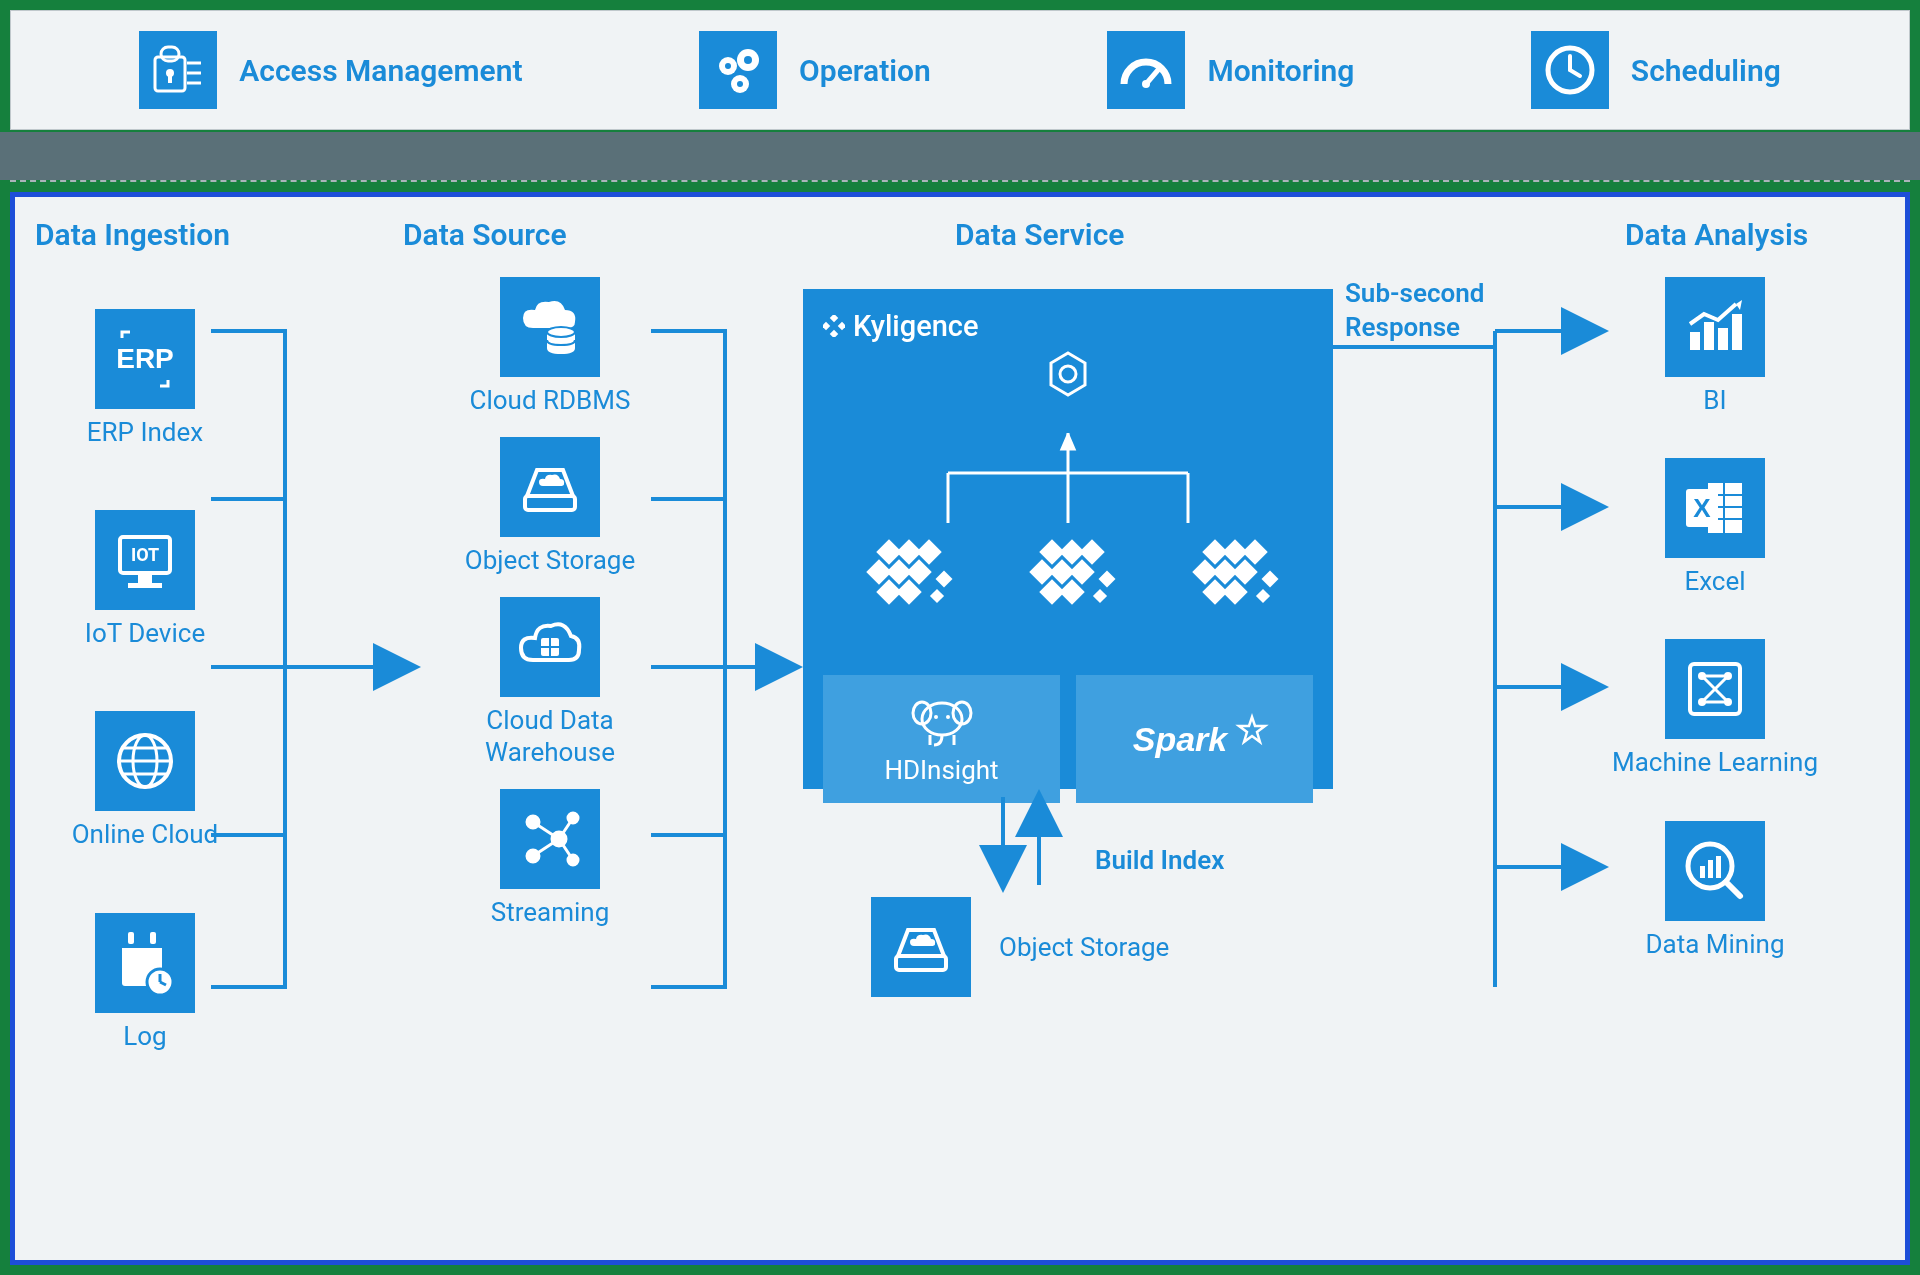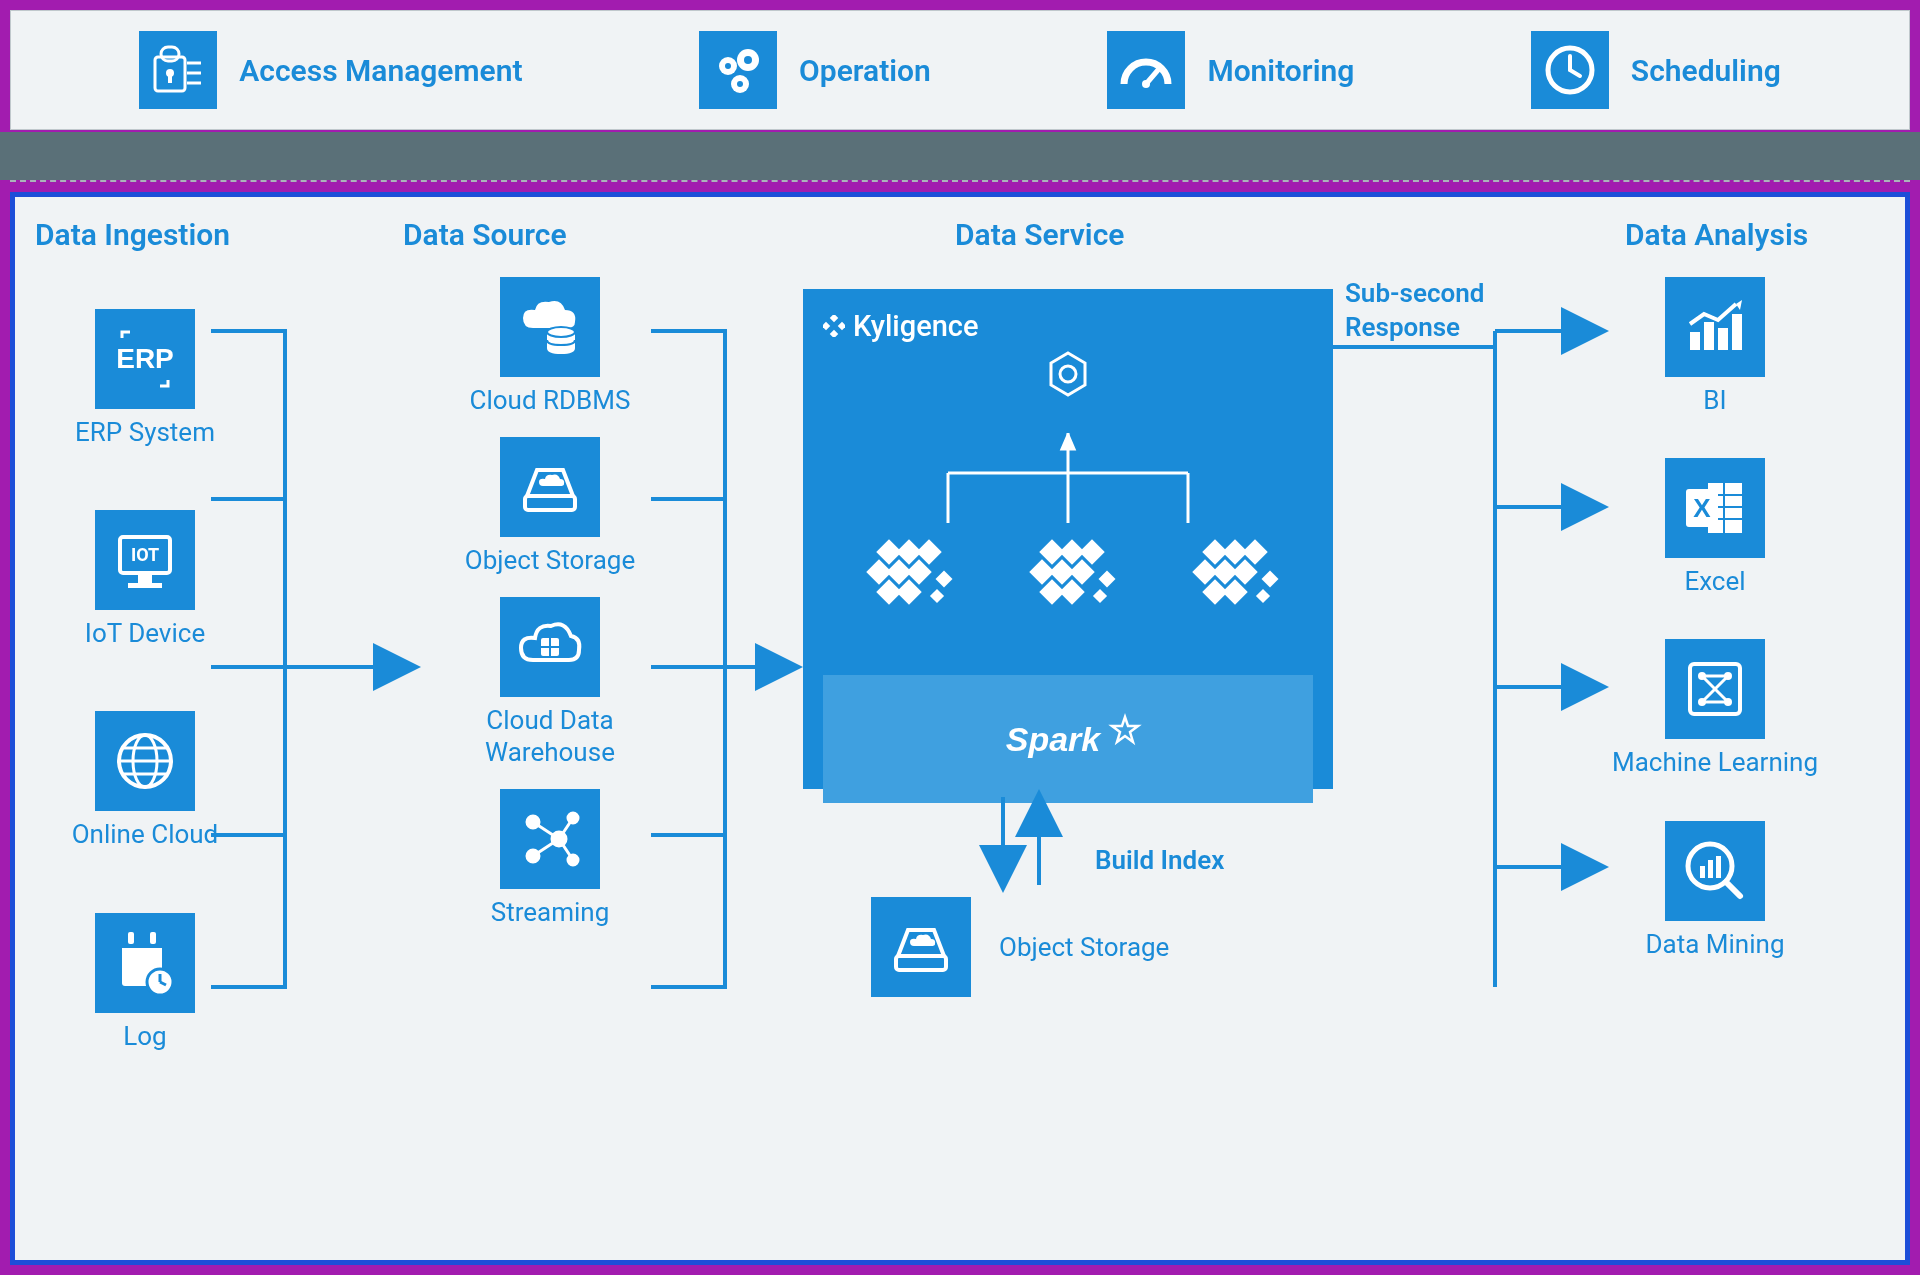--- a/index.html
+++ b/index.html
@@ -1,17 +1,17 @@
 <!DOCTYPE html>
 <html><head>
 <meta charset="utf-8">
 <style>
 * { box-sizing: border-box; margin: 0; padding: 0; }
 body { font-family: -apple-system, BlinkMacSystemFont, "Segoe UI", Roboto, Helvetica, Arial, sans-serif; background: #fff; }
-.canvas { width: 1920px; height: 1275px; position: relative; background: #a21caf; }
+.canvas { width: 1920px; height: 1275px; position: relative; background: #15803d; }
 
 .top-panel { position: absolute; top: 10px; left: 10px; right: 10px; height: 120px; background: #f0f3f5; border: 1px solid #c0c8cc; display: flex; align-items: center; justify-content: space-around; padding: 0 40px; }
 .top-item { display: flex; align-items: center; gap: 22px; }
 .top-icon { width: 78px; height: 78px; background: #1a8bd8; display: flex; align-items: center; justify-content: center; }
 .top-label { color: #1a8bd8; font-size: 30px; font-weight: 600; }
 
 .divider-band { position: absolute; top: 132px; left: 0; right: 0; height: 48px; background: #5a7078; }
 .divider-dash { position: absolute; top: 180px; left: 10px; right: 10px; height: 0; border-top: 2px dashed #aab4ba; }
 
 .main-panel { position: absolute; top: 192px; left: 10px; right: 10px; bottom: 10px; background: #f0f3f5; border: 5px solid #1d4ed8; }
@@ -120,21 +120,21 @@
 
     <div class="ing-col">
       <div class="node">
         <div class="node-icon">
             <svg width="70" height="70" viewBox="0 0 70 70">
               <text x="35" y="44" text-anchor="middle" fill="#fff" font-size="28" font-weight="bold" font-family="Arial">ERP</text>
               <path d="M12 14 L12 8 L20 8" fill="none" stroke="#fff" stroke-width="3"></path>
               <path d="M58 56 L58 62 L50 62" fill="none" stroke="#fff" stroke-width="3"></path>
             </svg>
           </div>
-        <div class="node-label">ERP System</div>
+        <div class="node-label">ERP Index</div>
       </div>
       <div class="node">
         <div class="node-icon">
             <svg width="70" height="70" viewBox="0 0 70 70">
               <rect x="10" y="12" width="50" height="36" rx="3" fill="none" stroke="#fff" stroke-width="4"></rect>
               <text x="35" y="36" text-anchor="middle" fill="#fff" font-size="18" font-weight="bold">IOT</text>
               <rect x="28" y="50" width="14" height="8" fill="#fff"></rect>
               <rect x="18" y="58" width="34" height="5" fill="#fff"></rect>
             </svg>
           </div>
@@ -293,20 +293,35 @@
                 <rect x="60" y="30" width="18" height="18" transform="rotate(45 69 39)"></rect>
                 <rect x="30" y="50" width="18" height="18" transform="rotate(45 39 59)"></rect>
                 <rect x="50" y="50" width="18" height="18" transform="rotate(45 59 59)"></rect>
                 <rect x="88" y="40" width="12" height="12" transform="rotate(45 94 46)"></rect>
                 <rect x="82" y="58" width="10" height="10" transform="rotate(45 87 63)"></rect>
               </g>
             </svg>
         </div>
         <div class="svc-engines">
           <div class="engine">
+            <svg width="68" height="56" viewBox="0 0 68 56">
+                <g fill="none" stroke="#fff" stroke-width="3">
+                  <ellipse cx="34" cy="26" rx="20" ry="16"></ellipse>
+                  <ellipse cx="14" cy="20" rx="9" ry="11"></ellipse>
+                  <ellipse cx="54" cy="20" rx="9" ry="11"></ellipse>
+                  <path d="M34 42 Q34 52 26 52"></path>
+                  <line x1="22" y1="42" x2="22" y2="52"></line>
+                  <line x1="46" y1="42" x2="46" y2="52"></line>
+                </g>
+                <circle cx="28" cy="24" r="2" fill="#fff"></circle>
+                <circle cx="40" cy="24" r="2" fill="#fff"></circle>
+              </svg>
+            <div class="engine-label">HDInsight</div>
+          </div>
+          <div class="engine">
             <svg width="150" height="60" viewBox="0 0 150 60">
                 <text x="60" y="42" text-anchor="middle" fill="#fff" font-size="34" font-weight="600" font-style="italic" font-family="Arial">Spark</text>
                 <g transform="translate(118,8)">
                   <polygon points="14,0 17,9 27,9 19,15 22,25 14,19 6,25 9,15 1,9 11,9" fill="none" stroke="#fff" stroke-width="2.5"></polygon>
                 </g>
               </svg>
           </div>
         </div>
       </div>
     </div>

